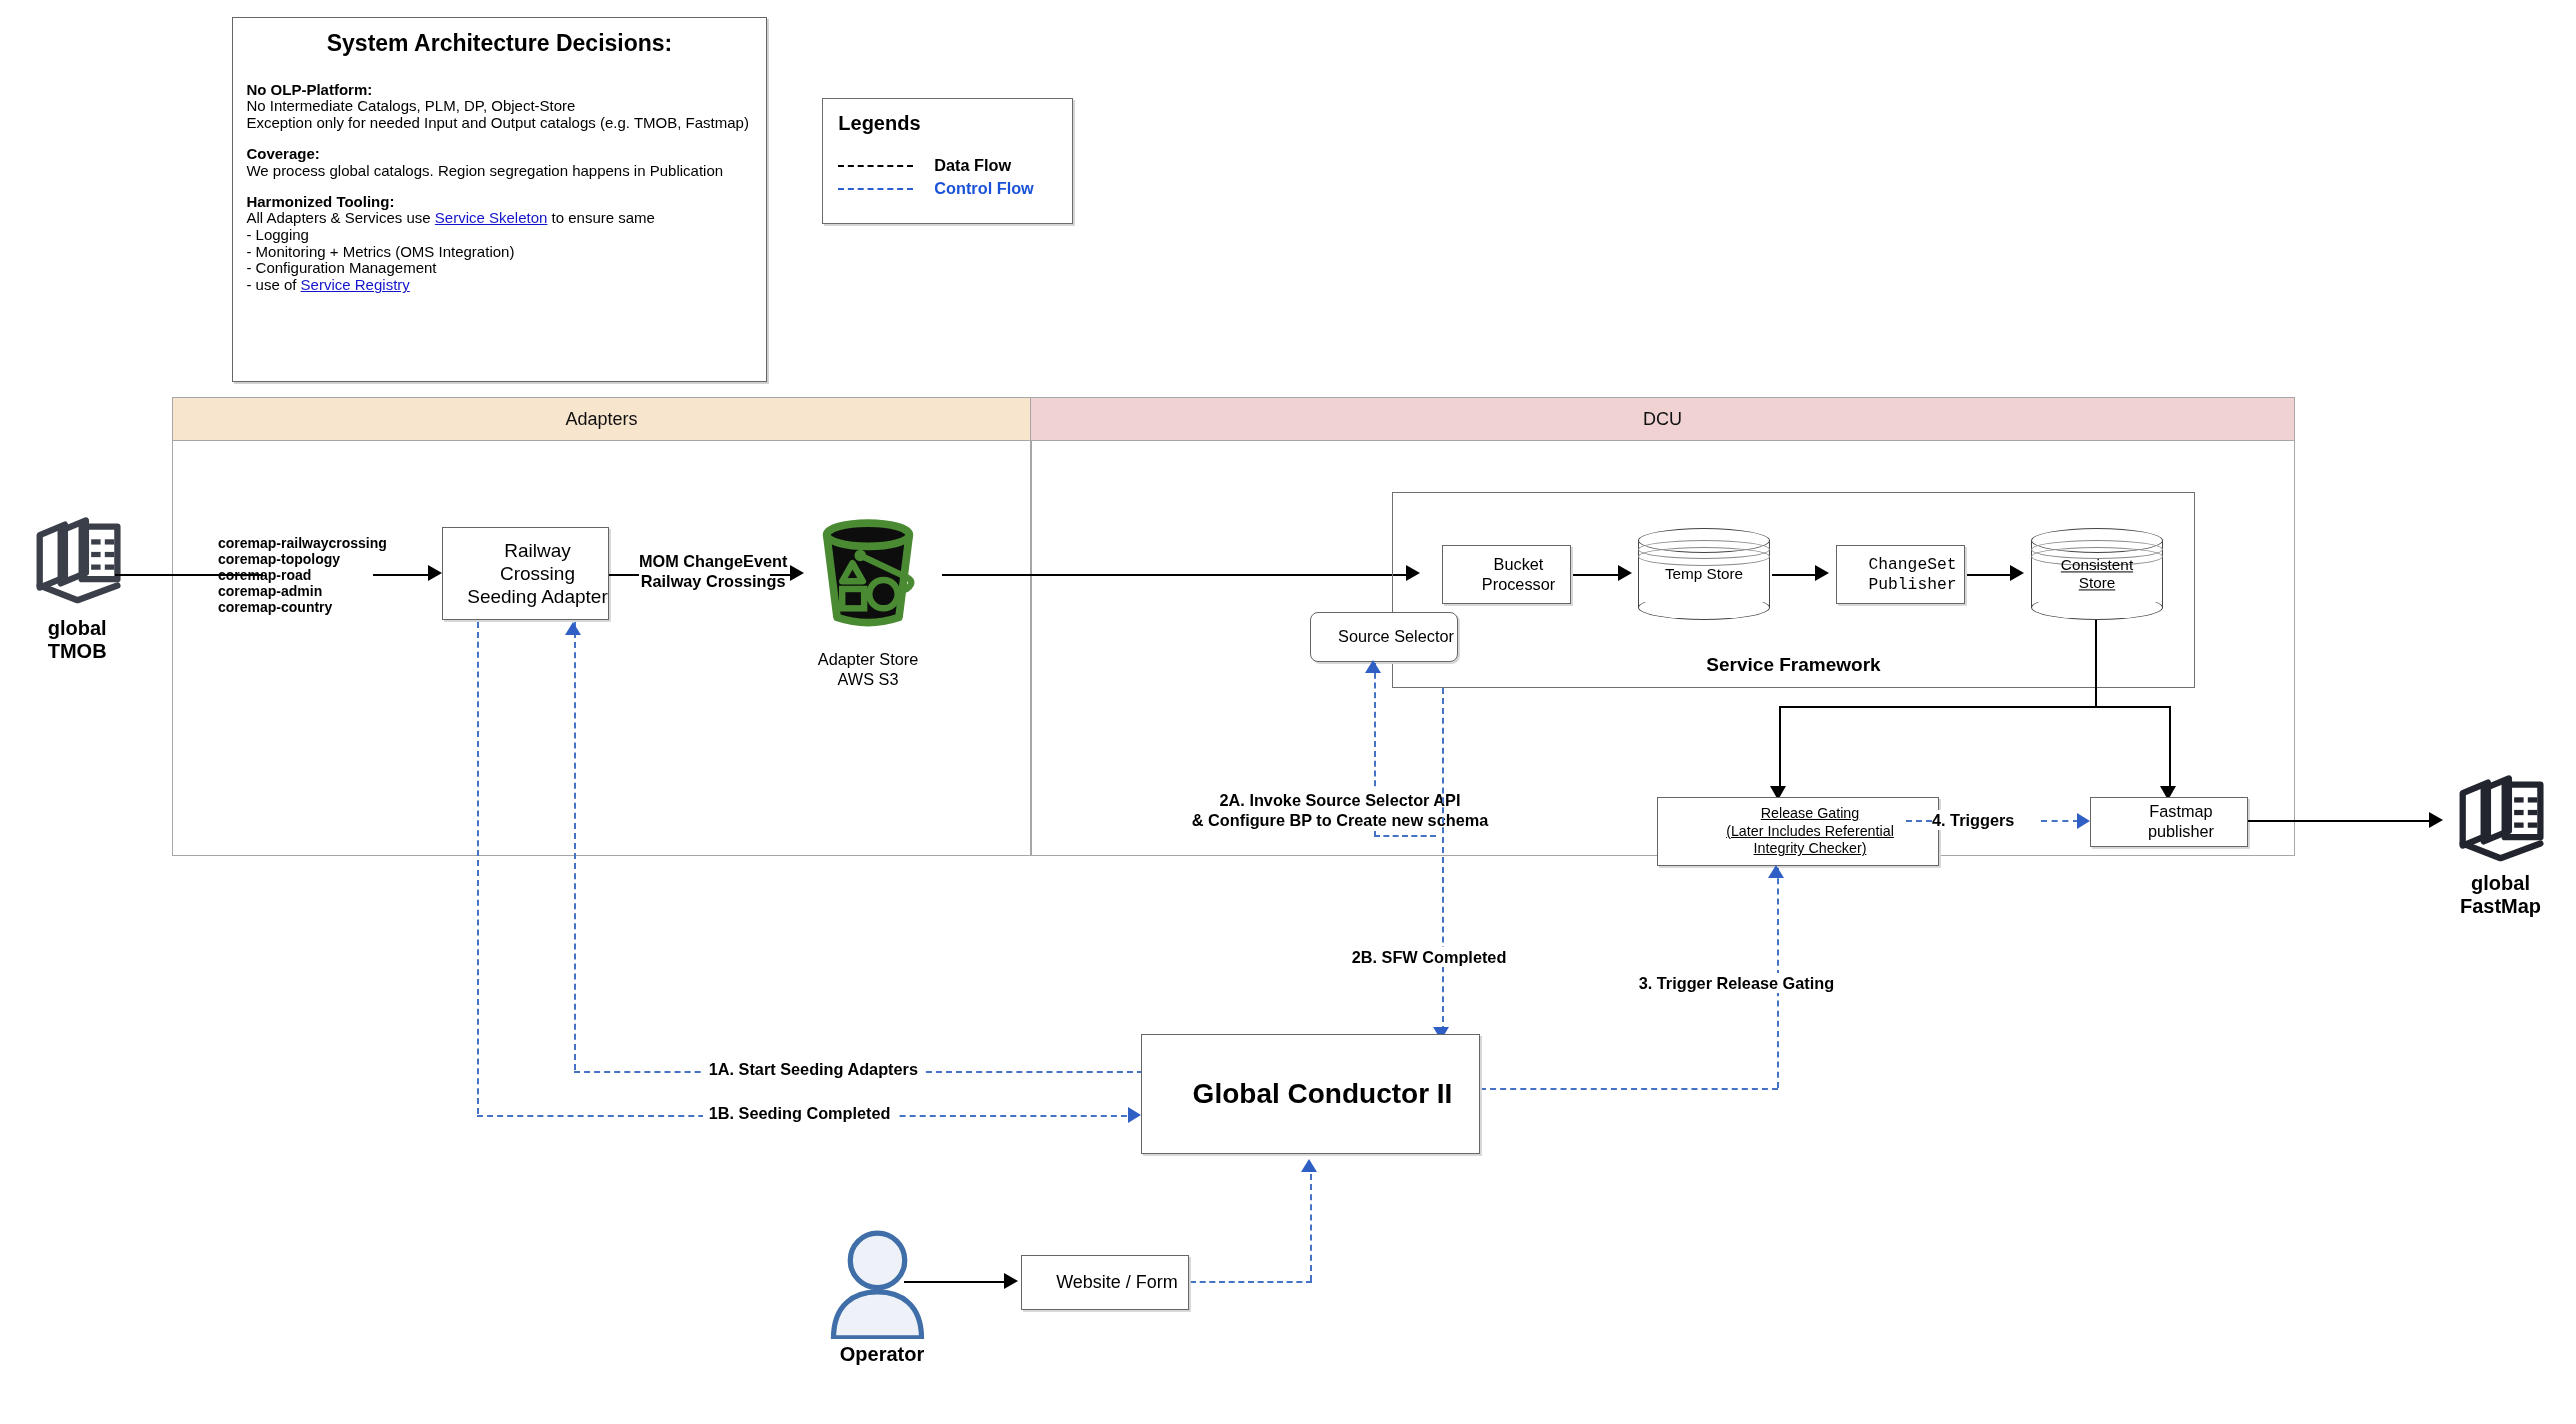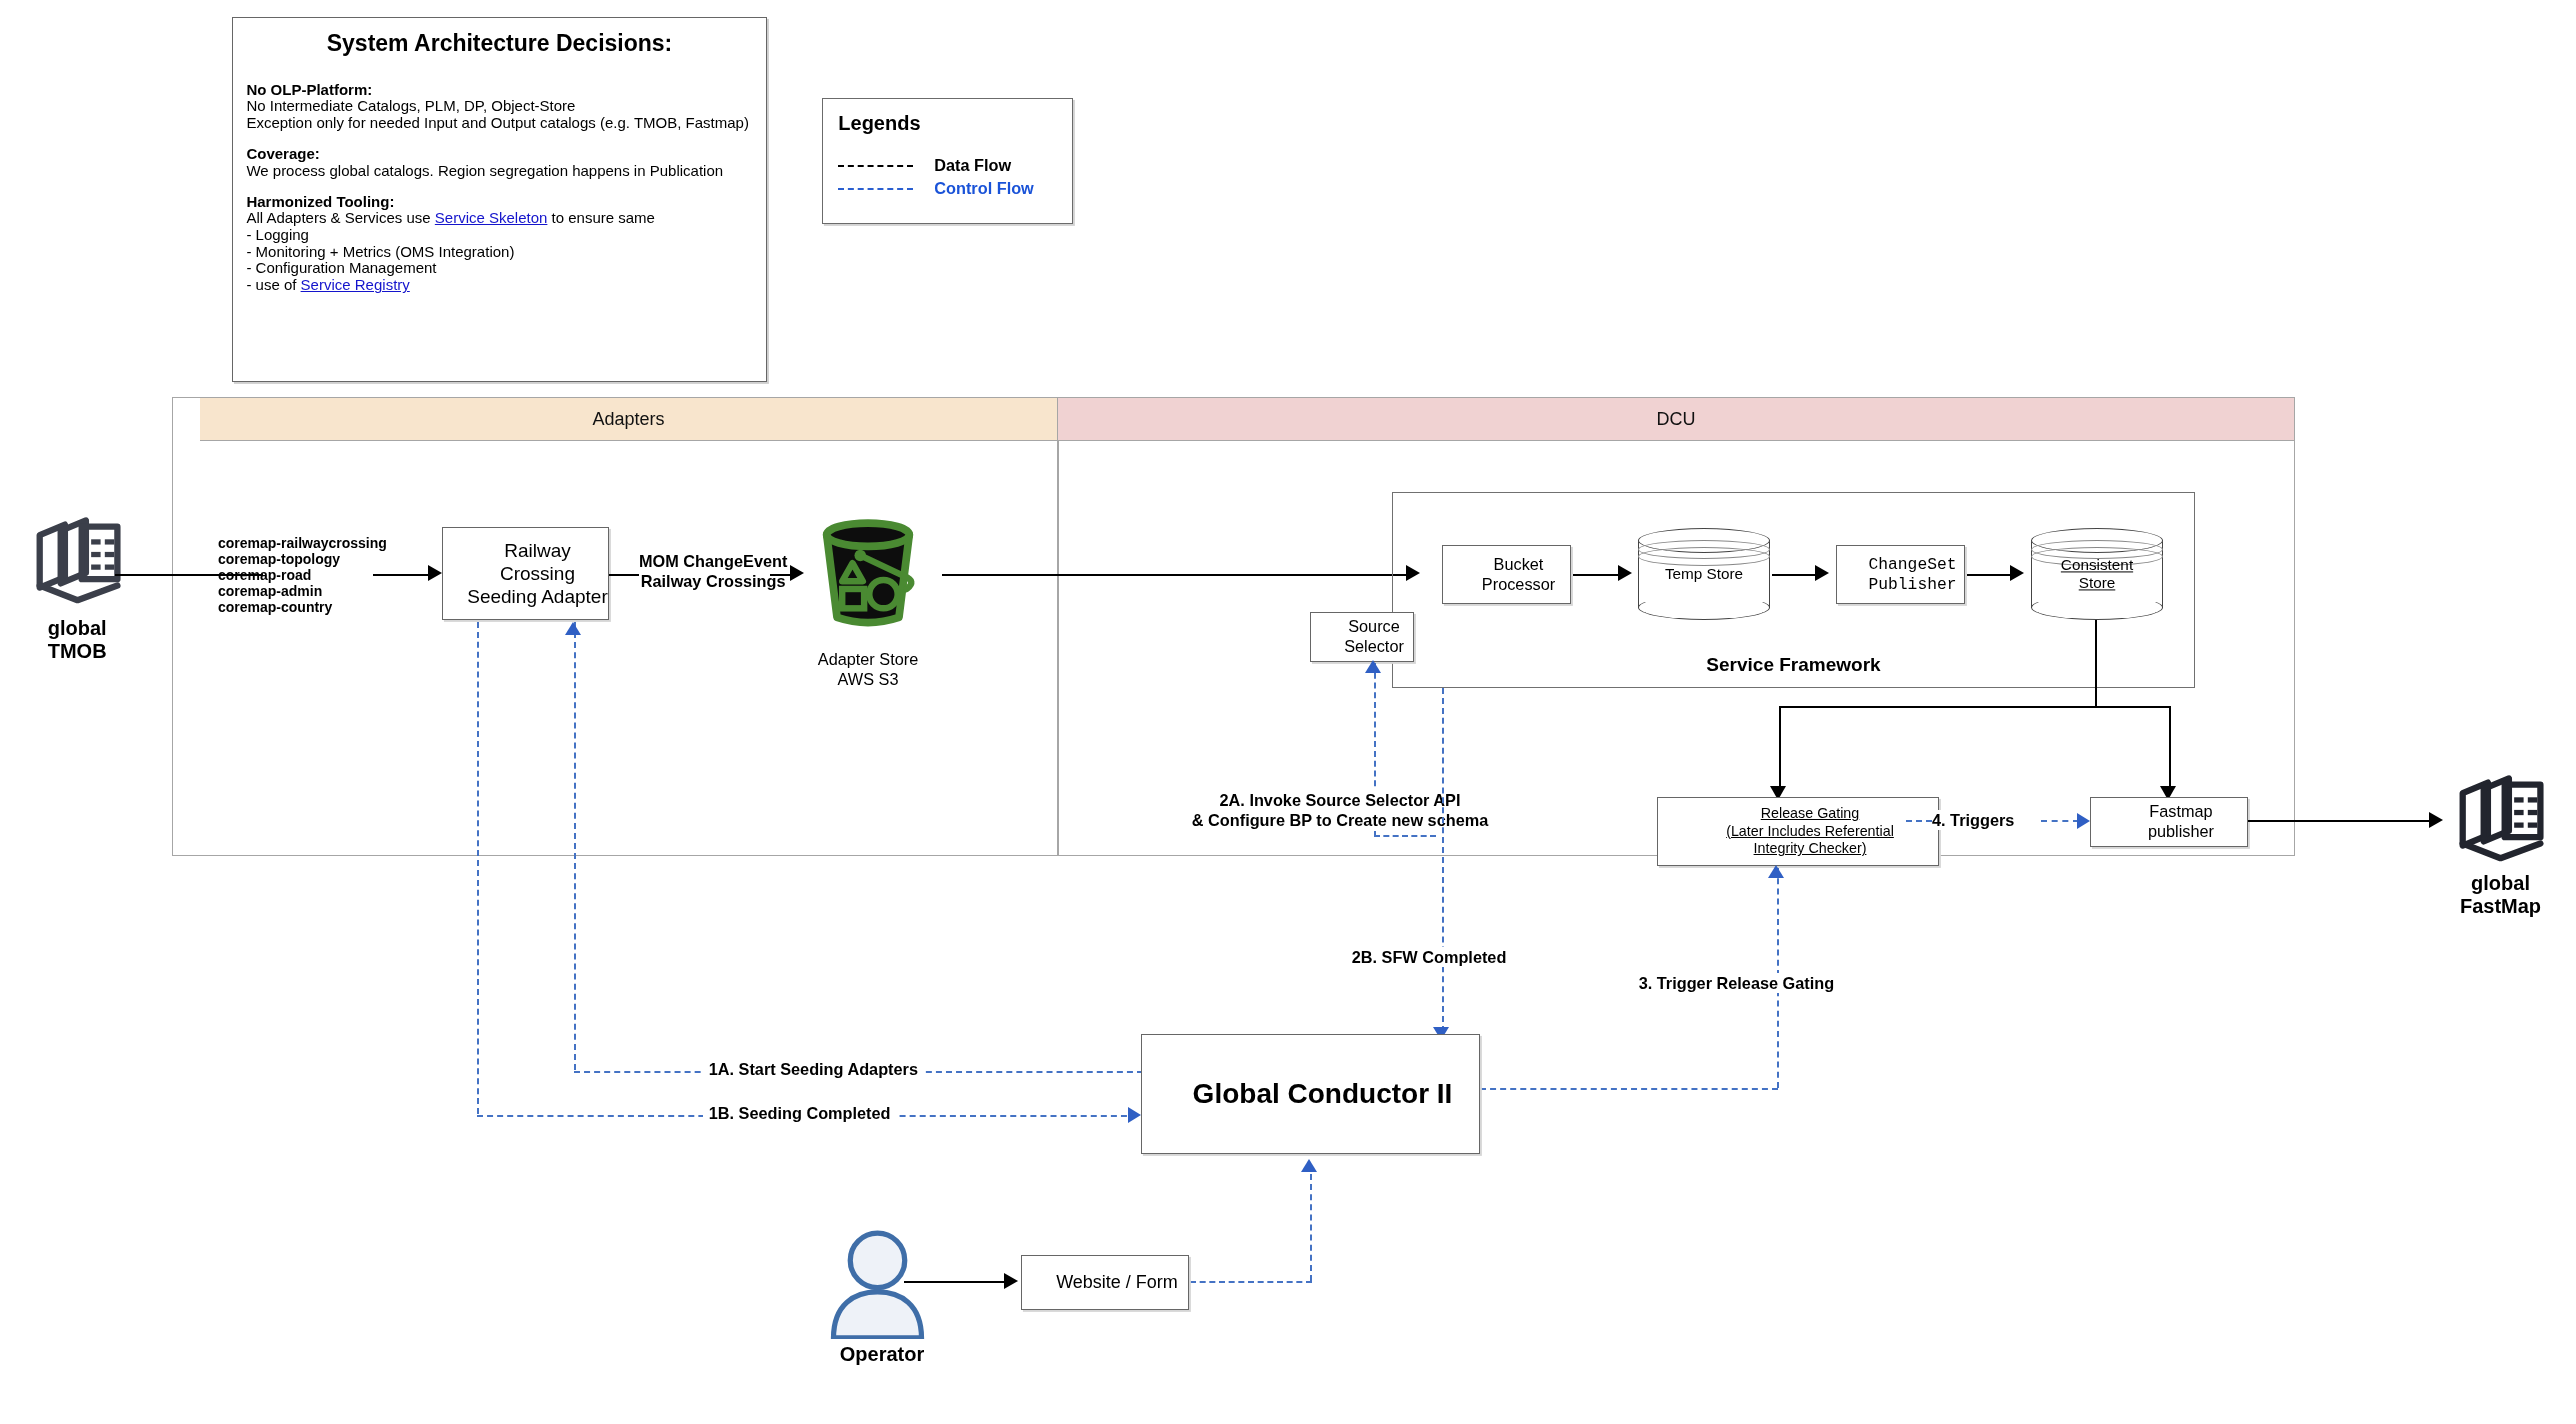--- a/index.html
+++ b/index.html
@@ -20,21 +20,21 @@
   .legend{left:822px;top:98px;width:251px;height:126px;background:#fff;border:1.9px solid #6b6b6b;
           box-shadow:1.9px 1.9px 0 #d3d3d3;}
   .legend-title{font-weight:bold;font-size:20px;margin:13.4px 0 0 15.3px;}
   .legend-row{display:flex;align-items:center;margin:3.8px 0 0 15.3px;font-weight:bold;font-size:16.3px;}
   .legend-row.r1{margin-top:21px;}
   .dashline{width:75px;height:0;border-top:2.9px dashed #000;margin-right:21px;}
   .dashline.blue{border-top-color:#2a5fd0;}
   .ctrl{color:#1a53d8;}
 
   
-  .lane-wrap{left:172px;top:397px;width:2123px;height:459px;border:1.9px solid #a6a6a6;background:#fff;padding-left:27px;}
+  .lane-wrap{left:172px;top:397px;width:2123px;height:459px;border:1.9px solid #a6a6a6;background:#fff;}
   .lane-hdr{height:42px;display:flex;border-bottom:1.9px solid #a6a6a6;}
   .lane-hdr .cell{display:flex;align-items:center;justify-content:center;font-size:18px;color:#111;}
   .lane-hdr .adapters{width:857px;background:#f8e5cd;border-right:1.9px solid #a6a6a6;}
   .lane-hdr .dcu{flex:1;background:#f0d2d2;}
   .lane-body{position:relative;height:415px;}
   .lane-divider{position:absolute;left:857px;top:0;width:1.9px;height:415px;background:#a6a6a6;}
 
   
   .box{background:#fff;border:1.9px solid #666;box-shadow:1.9px 1.9px 0 #d6d6d6;
        display:flex;align-items:center;justify-content:center;text-align:center;}
@@ -210,21 +210,21 @@
   </div>
 
   <div class="vline" style="left:2095px;top:620px;height:88px;"></div>
   <div class="hline" style="left:1779px;top:706px;width:318px;"></div>
   <div class="vline" style="left:1779px;top:706px;height:88px;"></div>
   <div class="ah-d" style="left:1770px;top:786px;"></div>
   <div class="vline" style="left:2169px;top:706px;height:88px;"></div>
   <div class="hline" style="left:2095px;top:706px;width:76px;"></div>
   <div class="ah-d" style="left:2160px;top:786px;"></div>
 
-  <div class="abs box" style="left:1310px;top:612px;width:104px;height:50px;font-size:16.3px;">
+  <div class="abs box" style="left:1310px;top:612px;width:148px;height:50px;font-size:16.3px;border-radius:8px;">
     <span>Source Selector</span>
   </div>
 
   <div class="abs box" style="left:1657px;top:797px;width:282px;height:69px;font-size:14.3px;text-decoration:underline;">
     <span style="white-space:pre-line;">Release Gating
 (Later Includes Referential
 Integrity Checker)</span>
   </div>
 
   <div class="dh" style="left:1906px;top:820px;width:86px;"></div>

